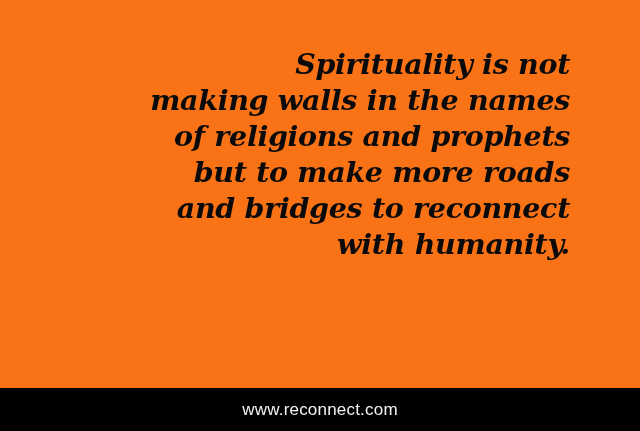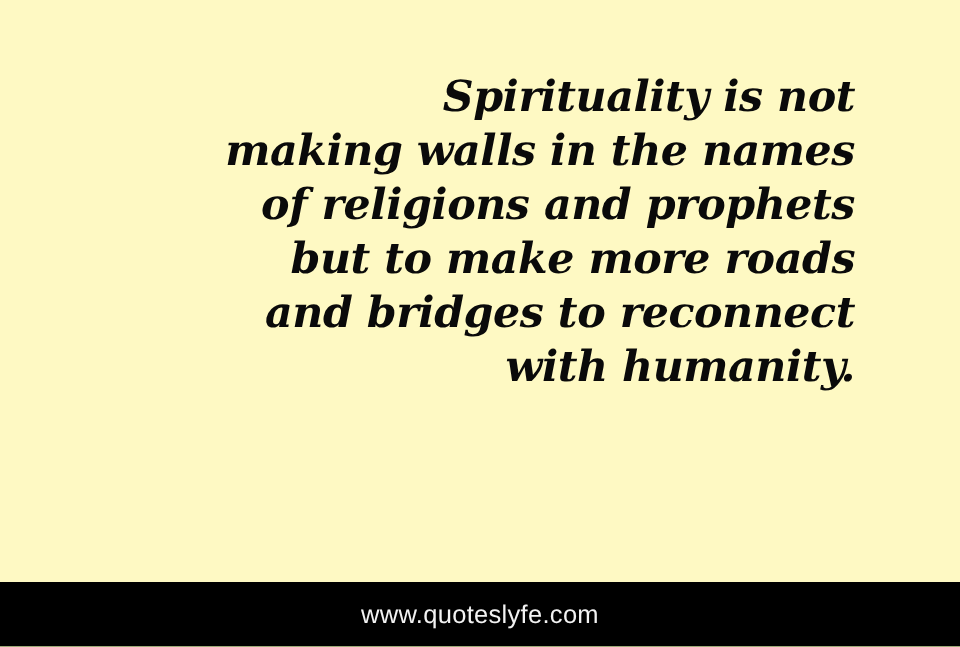--- a/index.html
+++ b/index.html
@@ -10,21 +10,21 @@
     width: 640px;
     height: 431px;
     overflow: hidden;
     font-family: "Liberation Serif", serif;
     background: #82bd66;
   }
   .quote-card {
     position: relative;
     width: 640px;
     height: 431px;
-    background: #fef9c3;
+    background: #f97316;
     box-sizing: border-box;
     display: flex;
     flex-direction: column;
   }
   .quote-body {
     position: absolute;
     left: 0;
     right: 70px;
     top: 46px;
     text-align: right;
@@ -84,16 +84,16 @@
   <div class="quote-body">
     <p class="quote-text">Spirituality is not
 making walls in the names
 of religions and prophets
 but to make more roads
 and bridges to reconnect
 with humanity.</p>
   </div>
 
   <div class="footer-bar">
-    <span class="footer-url">www.quoteslyfe.com</span>
+    <span class="footer-url">www.reconnect.com</span>
   </div>
 
 </div>
 
 </body></html>

